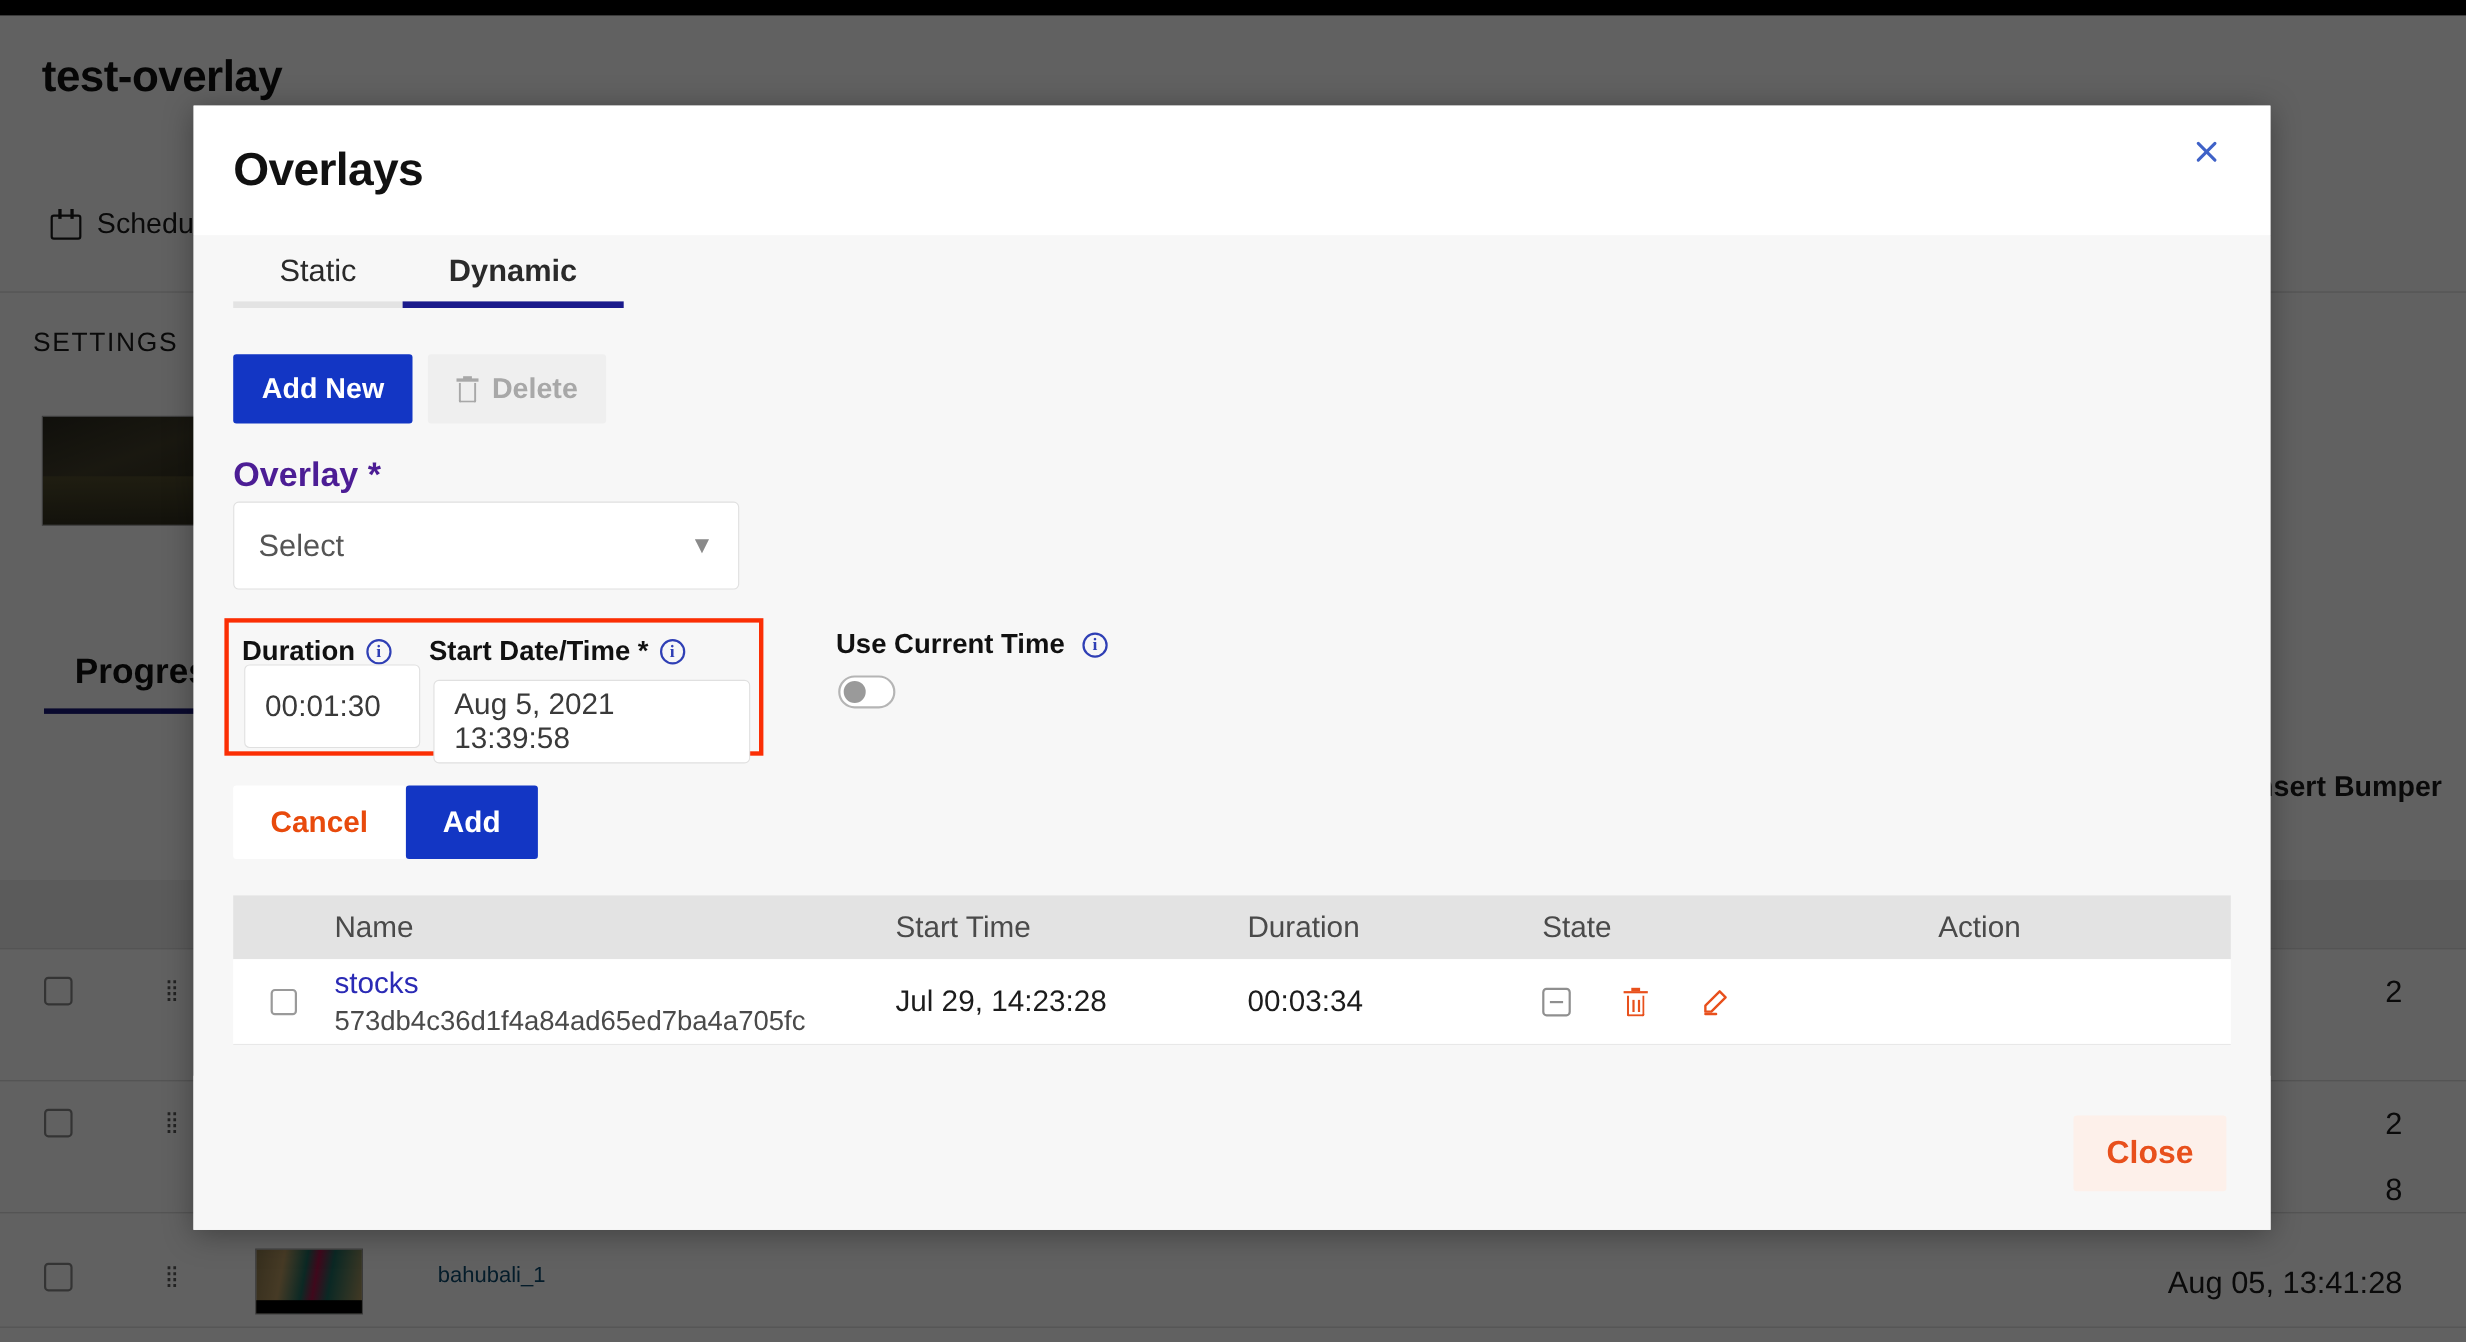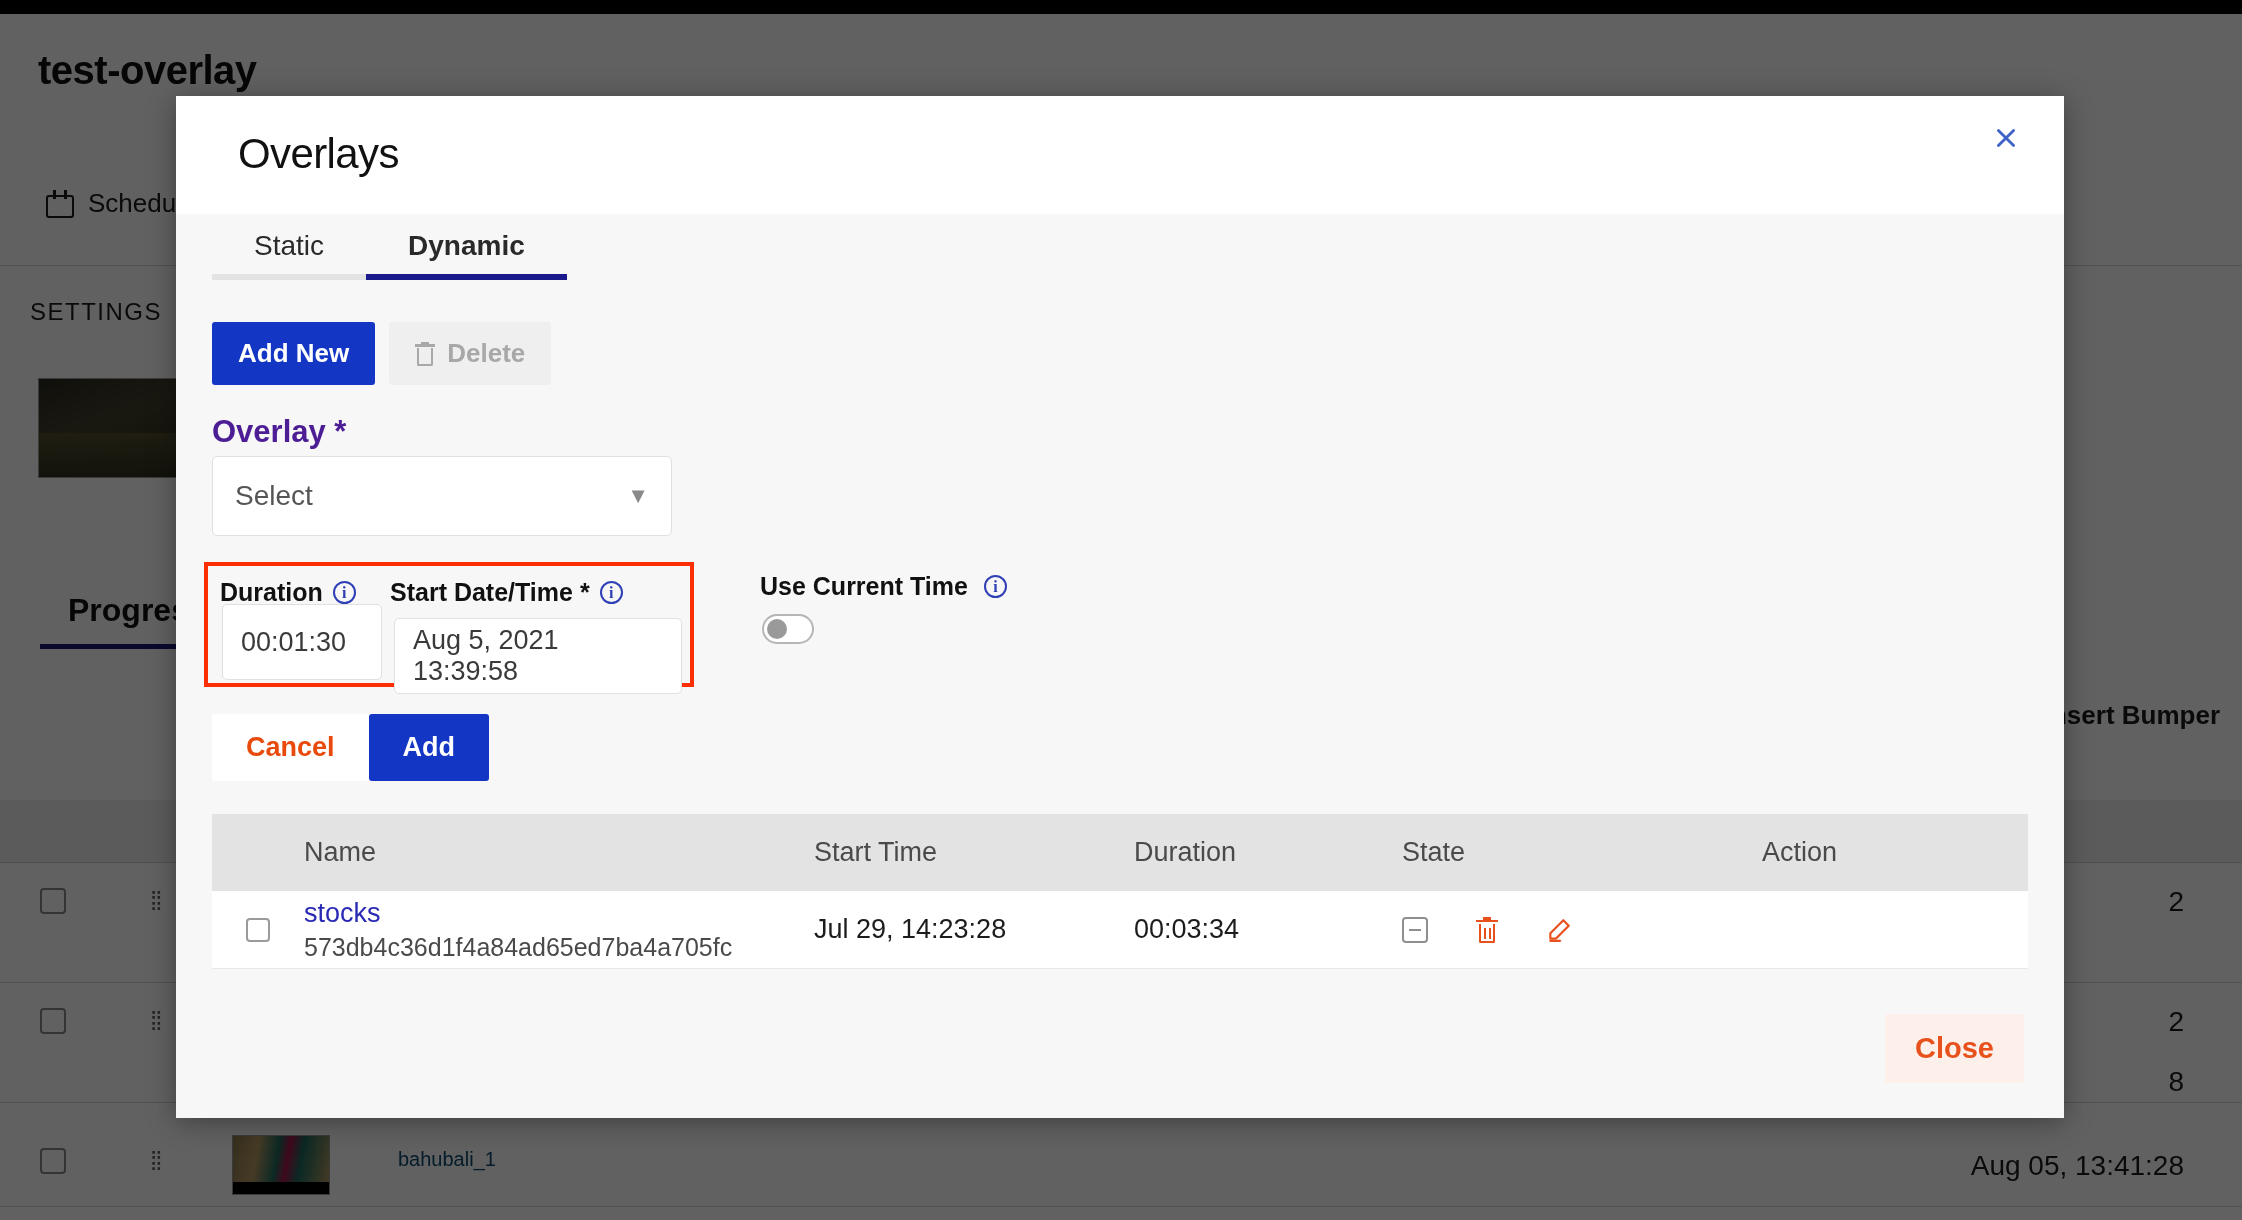--- a/index.html
+++ b/index.html
@@ -109,21 +109,21 @@
     left:176px; top:96px; width:1888px; height:1022px;
     background:#f7f7f7;
     box-shadow:0 4px 26px rgba(0,0,0,.35);
     display:flex; flex-direction:column;
   }
   .modal-head {
     position:relative; height:118px; background:#ffffff; flex:0 0 auto;
   }
   .modal-title {
     position:absolute; left:36px; top:34px;
-    font-size:42px; font-weight:normal; color:#111; letter-spacing:-0.6px;margin-left:26px;
+    font-size:42px; font-weight:bold; color:#111; letter-spacing:-0.6px;
   }
   .modal-x {
     position:absolute; right:36px; top:20px;
     width:44px; height:44px; display:flex; align-items:center; justify-content:center;
     color:#3f62c8; cursor:pointer;
   }
   .modal-x svg { width:26px; height:26px; }
 
   .modal-body { flex:1 1 auto; position:relative; background:#f7f7f7; }
 
@@ -221,21 +221,21 @@
     border:none; cursor:pointer; border-radius:3px; font-family:"Liberation Sans", sans-serif;
   }
   .btn-add {
     background:#1336c4; color:#fff; padding:18px 34px; font-size:27px; font-weight:bold;
     border:none; cursor:pointer; border-radius:3px; font-family:"Liberation Sans", sans-serif;
   }
 
   
   .tbl { position:absolute; left:36px; top:600px; width:1816px; }
   .tbl-head {
-    display:flex; align-items:center; height:77px; background:#e3e3e3;
+    display:flex; align-items:center; height:58px; background:#e3e3e3;
     font-size:27px; color:#4a4a4a;
   }
   .tbl-row {
     display:flex; align-items:center; height:78px; background:#fff;
     border-bottom:1px solid #e8e8e8;
   }
   .c-check { width:92px; display:flex; justify-content:center; }
   .c-name  { width:510px; }
   .c-start { width:320px; }
   .c-dur   { width:268px; }

